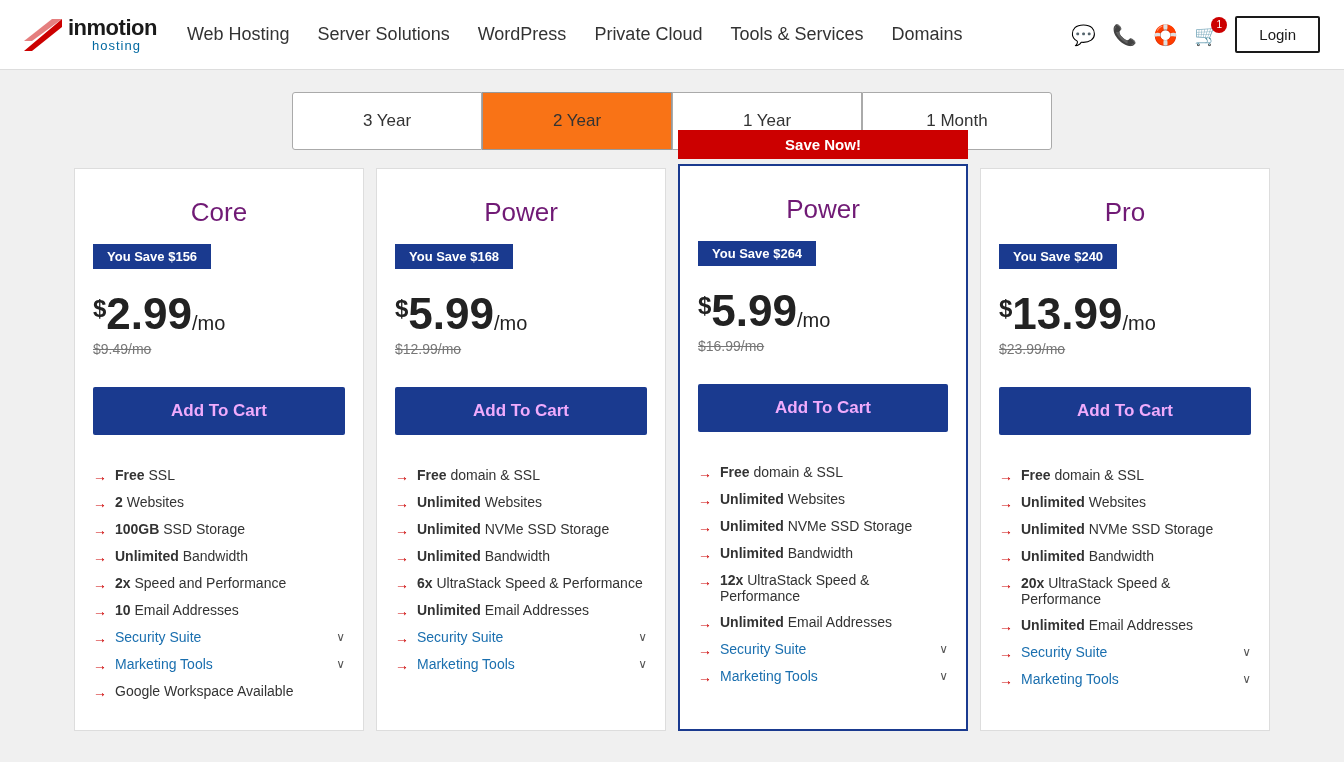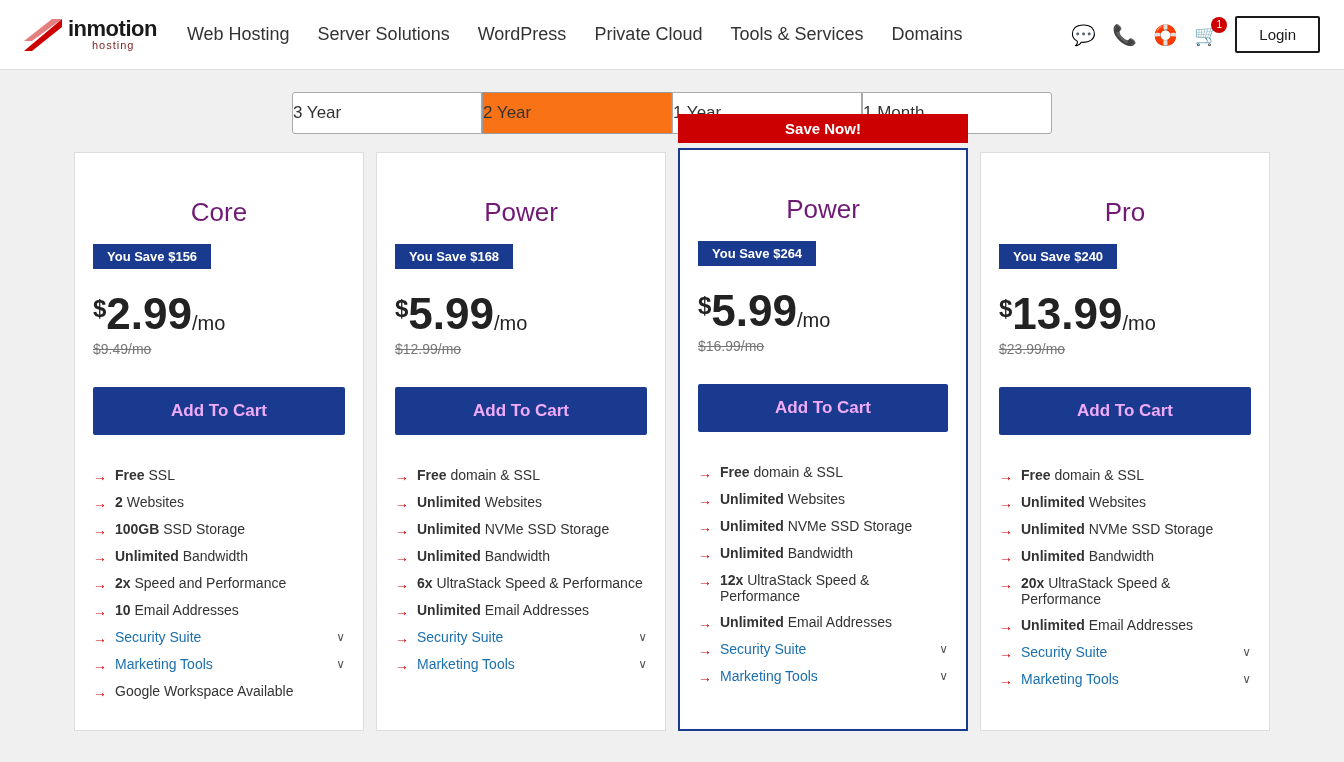--- a/index.html
+++ b/index.html
@@ -25,22 +25,22 @@
       flex-direction: column;
       line-height: 1;
     }
     .logo-inmotion {
       font-size: 22px;
       font-weight: 900;
       color: #1a1a1a;
       letter-spacing: -0.5px;
     }
     .logo-hosting {
-      font-size: 11px;
-      color: #7f1d1d;
+      font-size: 13px;
+      color: #0369a1;
       letter-spacing: 1px;
       padding-left: 24px;
     }
     .logo-swoosh {
       width: 38px;
       height: 32px;
       margin-right: 6px;
     }
     .nav-links {
       display: flex;
@@ -96,25 +96,25 @@
       display: flex;
       justify-content: center;
       gap: 0;
       padding: 22px 0 18px;
       background: #f0f0f0;
     }
     .billing-btn {
       border: 1px solid #aaa;
       background: #fff;
       color: #333;
-      padding: 10px 0;
+      padding: 18px 0;
       width: 190px;
       font-size: 17px;
       cursor: pointer;
-      text-align: left;
+      text-align: center;
     }
     .billing-btn.active {
       background: #f97316;
       font-weight: 400;
       border-color: #999;
     }
     .billing-btn:first-child { border-radius: 3px 0 0 3px; }
     .billing-btn:last-child { border-radius: 0 3px 3px 0; }
 
     
@@ -125,21 +125,21 @@
       justify-content: center;
       gap: 0;
       position: relative;
     }
 
     
     .plan-card {
       background: #fff;
       border: 1px solid #ddd;
       width: 290px;
-      padding: 16px 0 20px;
+      padding: 0 0 20px;
       position: relative;
       margin: 0 6px;
     }
     .plan-card.highlighted {
       border: 2px solid #1a3a8f;
       z-index: 2;
       margin-top: -4px;
     }
     .save-now-badge {
       background: #cc0000;

